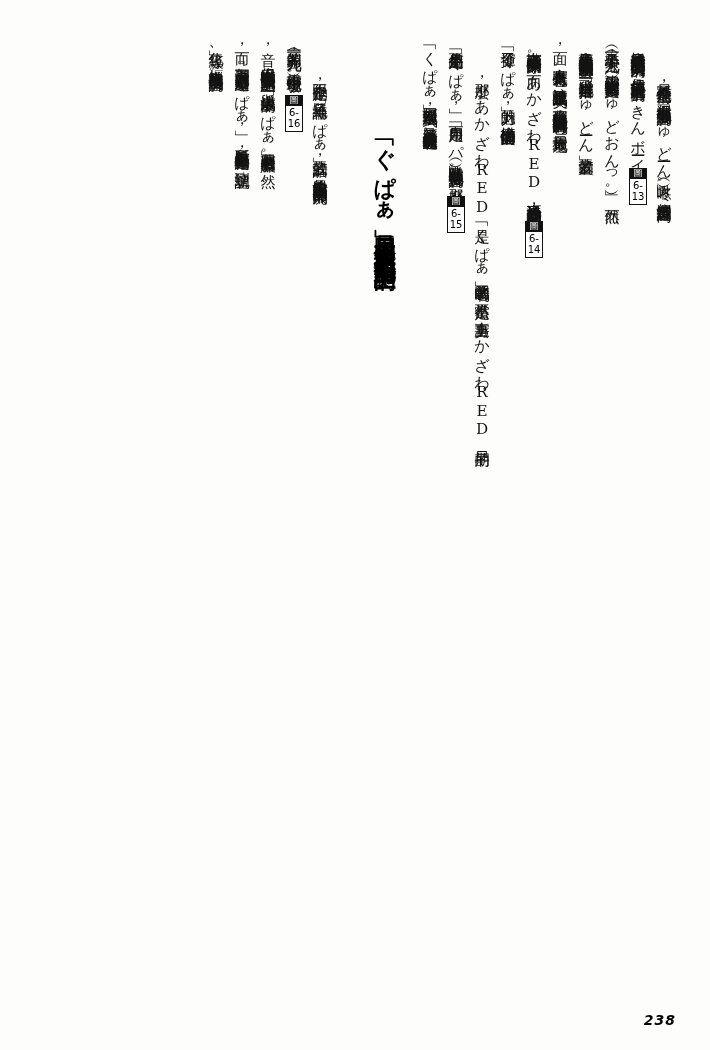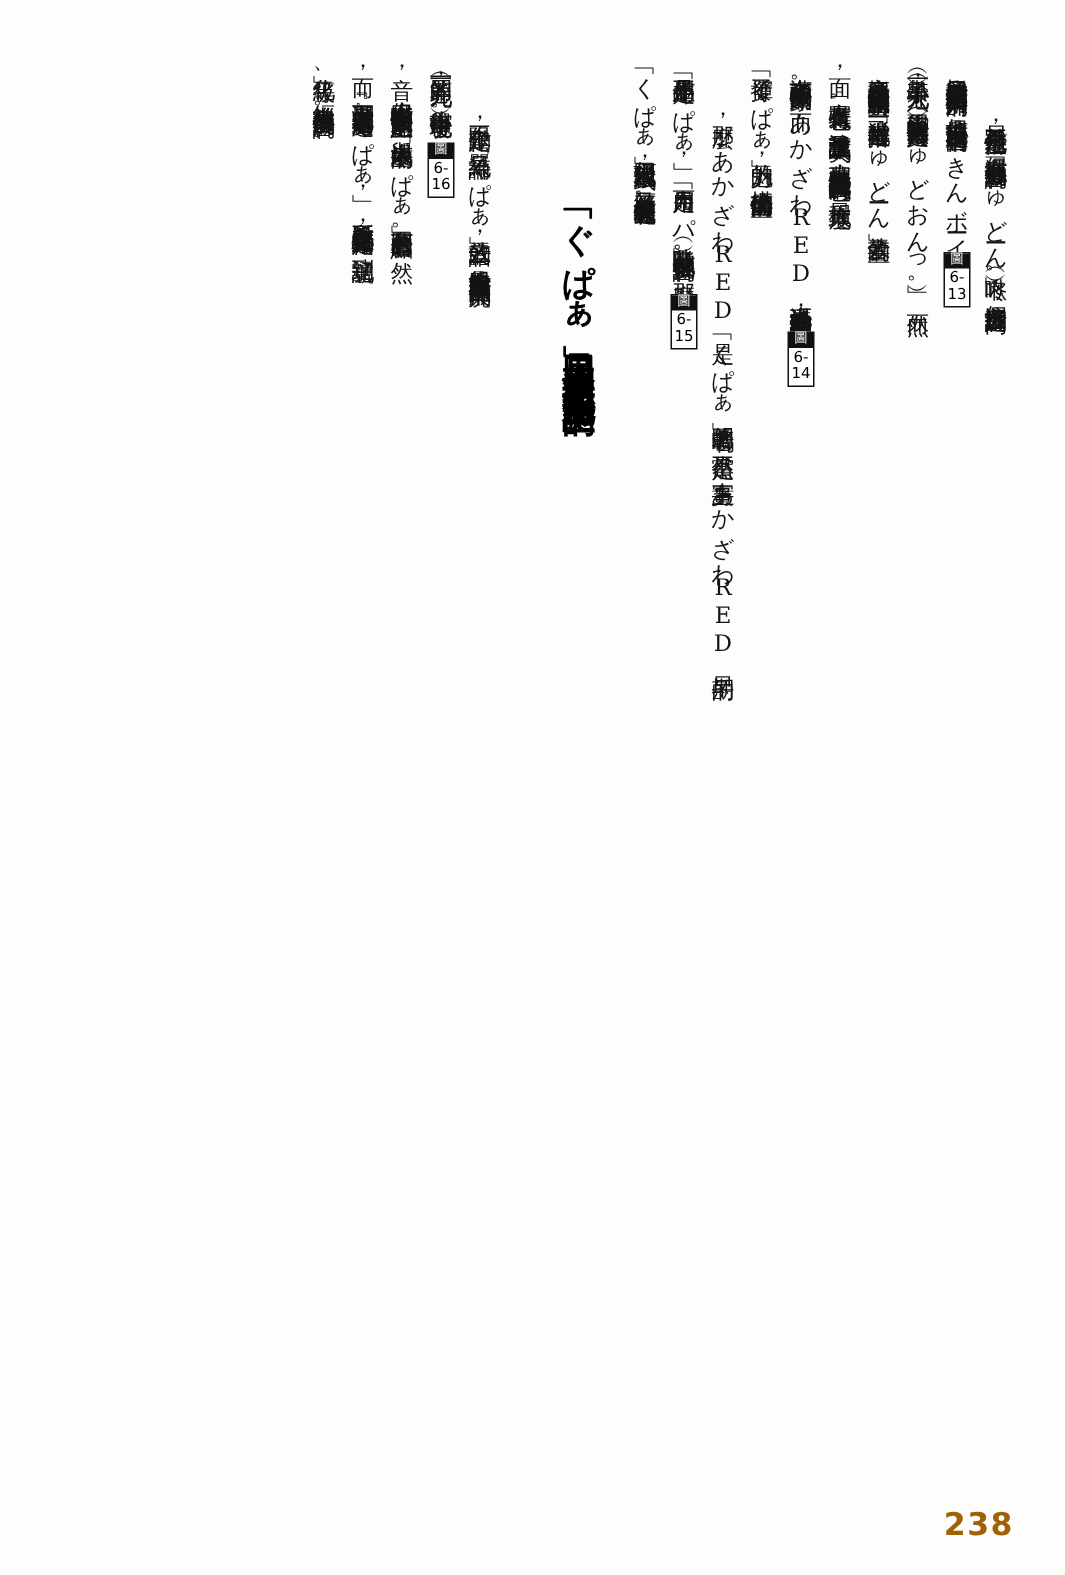--- a/index.html
+++ b/index.html
@@ -95,24 +95,25 @@
     color: #fff;
     font-size: 9px;
     padding: 0px 0;
     margin: -2px -1px 1px -1px;
   }
   .page-number {
     position: absolute;
     right: 34px;
     bottom: 22px;
     font-family: "DejaVu Sans", "Liberation Sans", sans-serif;
-    font-size: 21px;
+    font-size: 14px;
     font-weight: bold;
     letter-spacing: 1px;
-    color: #a16207;
+    color: #000000;
+    font-style: italic;
   }
 </style>
 </head>
 <body>
 
 <div class="page">
 
   <div class="content">
 
     <div class="vcol col-body col-indent"><span>另外雖然不是色情，但還有一種類似的擬音詞「ちゅどーん（啾咚）」。這個擬音詞是因高</span></div>

